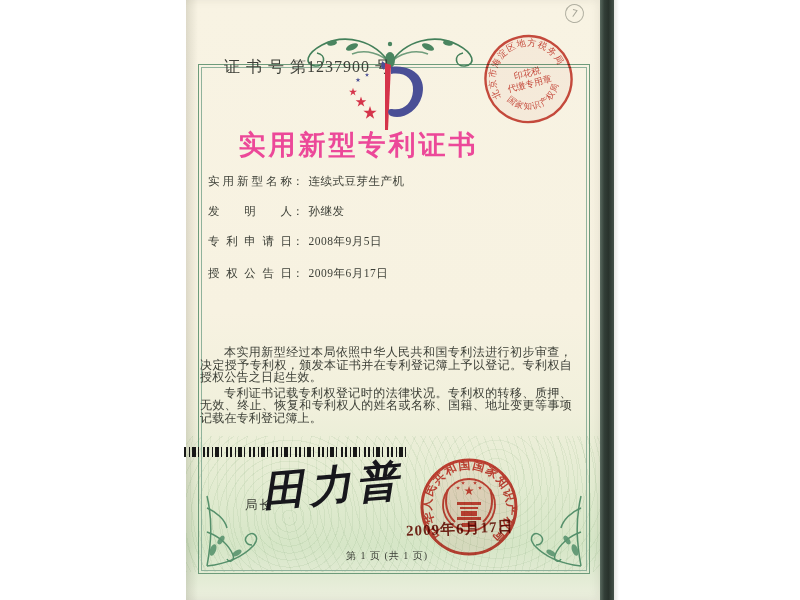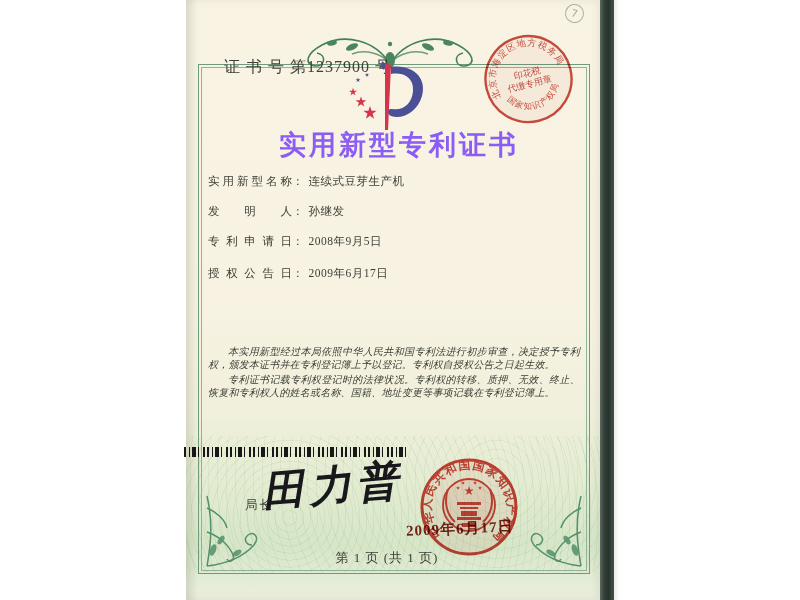--- a/index.html
+++ b/index.html
@@ -25,43 +25,43 @@
     border:1.3px solid #6d9b7b;}
   .frame-inner{position:absolute;left:2px;top:2px;right:2px;bottom:2px;border:1px solid #8fb29b;}
   
   .ornament-top{position:absolute;left:293px;top:24px;}
   .corner-fl{position:absolute;}
   .corner-fl.left{left:202px;top:492px;}
   .corner-fl.right{left:528px;top:492px;transform:scaleX(-1);}
   
   .cert-no{position:absolute;left:224px;top:57px;font-size:16px;letter-spacing:1px;color:#3e4039;}
   .logo{position:absolute;left:342px;top:58px;}
-  .title{position:absolute;left:198px;top:127px;width:321px;text-align:right;
-    font-size:27px;font-weight:700;letter-spacing:3px;color:#8b5cf6;}
+  .title{position:absolute;left:198px;top:127px;width:321px;text-align:center;
+    font-size:27px;font-weight:700;letter-spacing:3px;color:#ec4899;}
   .fields{position:absolute;left:208px;top:174px;width:382px;font-family:Liberation Serif, serif;}
   .frow{height:18px;margin-bottom:12px;font-size:11.5px;color:#3c3f37;white-space:nowrap;}
   .frow.gap{margin-bottom:14px;}
   .flabel{display:inline-block;width:84px;text-align:justify;text-align-last:justify;vertical-align:top;}
   .fcolon{display:inline-block;}
   .fvalue{display:inline-block;margin-left:5px;letter-spacing:.5px;}
-  .paras{position:absolute;left:208px;top:346px;width:372px;font-size:10px;line-height:12.6px;
-    color:#3b3e36;text-align:justify;letter-spacing:.2px;font-style:italic;}
+  .paras{position:absolute;left:200px;top:346px;width:372px;font-size:12px;line-height:12.6px;
+    color:#3b3e36;text-align:justify;letter-spacing:.2px;}
   .paras p{margin:0 0 3px 0;text-indent:2em;}
   
   .barcode{position:absolute;left:184px;top:447px;width:225px;height:10px;background-color:transparent;
     background-image:repeating-linear-gradient(90deg,
       #181818 0 2px,transparent 2px 5px,#181818 5px 6px,transparent 6px 8px,
       #181818 8px 12px,transparent 12px 14px,#181818 14px 15px,transparent 15px 19px,
       #181818 19px 21px,transparent 21px 23px);}
   
   .director{position:absolute;left:245px;top:497px;font-size:12.5px;letter-spacing:2px;color:#3c3f37;}
   .signature{position:absolute;left:262px;top:458px;font-size:42px;font-style:italic;font-weight:700;
     color:#17171c;transform:rotate(-5deg);letter-spacing:5px;white-space:nowrap;}
   .footer-page{position:absolute;left:326px;top:549px;width:122px;text-align:center;
-    font-size:13px;color:#3c3f37;letter-spacing:1px;}
+    font-size:10px;color:#3c3f37;letter-spacing:1px;}
   
   .office-seal{position:absolute;left:415px;top:453px;mix-blend-mode:multiply;opacity:.95;}
   .seal-date{position:absolute;left:406px;top:519px;width:130px;font-size:15px;font-weight:700;
     color:#83291e;letter-spacing:1px;transform:rotate(-2.5deg);mix-blend-mode:multiply;white-space:nowrap;}
   .tax-stamp{position:absolute;left:483px;top:33px;transform:rotate(-14deg);mix-blend-mode:multiply;opacity:.9;}
   
   .pencil-mark{position:absolute;left:565px;top:4px;width:17px;height:17px;border:1.2px solid #9a9a8c;
     border-radius:50%;color:#8e8e80;font-size:10px;line-height:17px;text-align:center;
     transform:rotate(14deg);opacity:.75;font-family:"DejaVu Sans",sans-serif;}
 </style>

